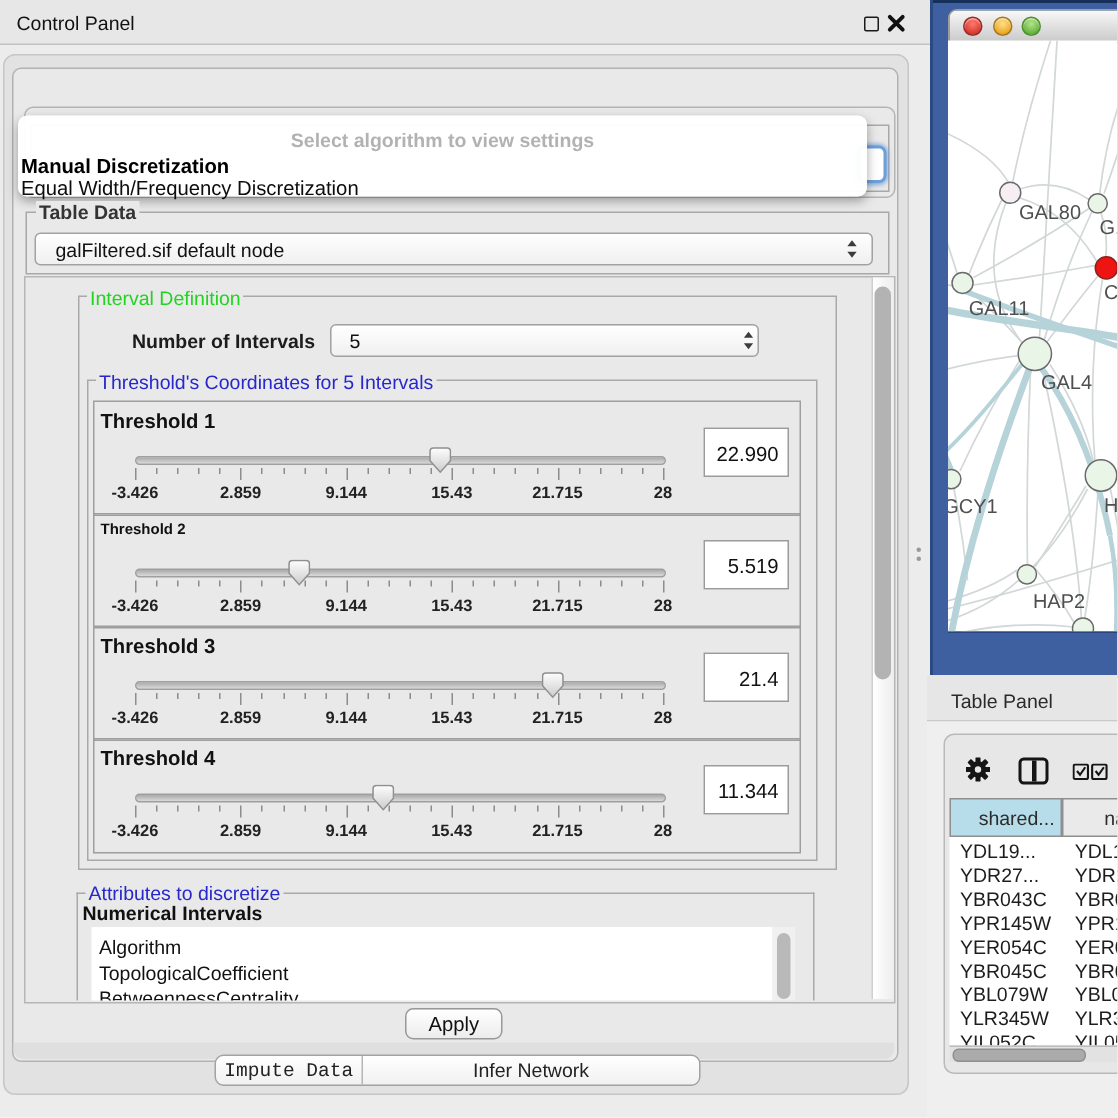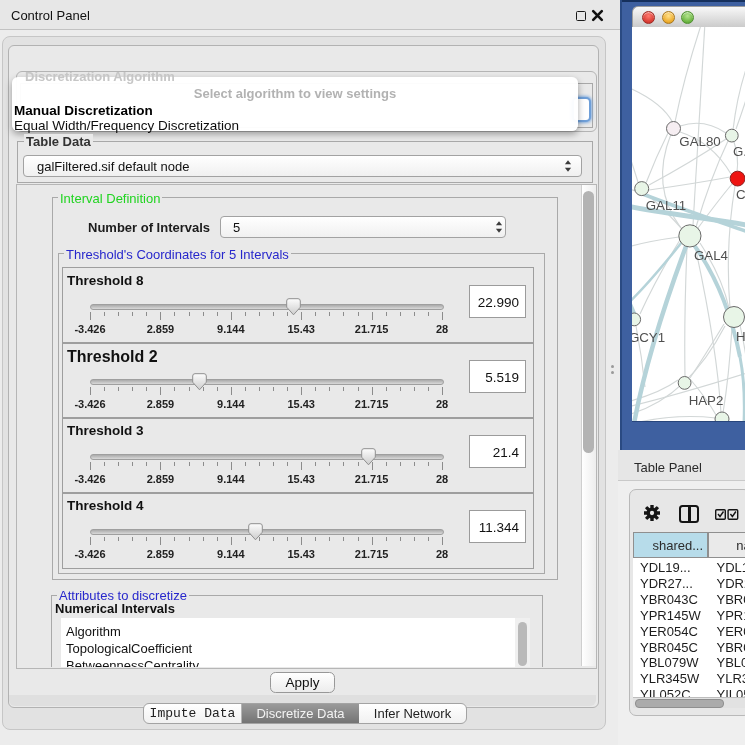--- a/index.html
+++ b/index.html
@@ -24,21 +24,20 @@
 <div class="abs" style="left:8px;top:45px;width:589px;height:661px;background:#e9e9e9;border:1px solid #b2b2b2;border-radius:6px;"></div>
 <div class="abs" style="left:9px;top:695px;width:587px;height:11px;background:#dfdfdf;border-radius:0 0 6px 6px;"></div>
 
 
 <div class="abs" style="left:16px;top:71px;width:579px;height:59px;border:1px solid #b4b4b4;border-radius:6px;"></div>
 <div class="abs" style="left:20px;top:83px;width:571px;height:43px;border:1px solid #a8a8a8;"></div>
 
 <div class="abs" style="left:572px;top:97px;width:15px;height:21px;background:#fff;border:2px solid #6f9fd8;border-radius:5px;box-shadow:0 0 3px 1px rgba(110,160,220,.85);"></div>
 
 <div class="abs" style="left:12px;top:77px;width:566px;height:54px;background:rgba(255,255,255,.97);border-radius:6px;box-shadow:0 3px 7px rgba(0,0,0,.35);"></div>
-<div class="lbl" style="left:25px;top:69px;font-size:13px;font-weight:bold;color:#c6c6c6;">Discretization Algorithm</div>
 <div class="lbl" style="left:12px;top:86px;width:566px;text-align:center;font-size:13px;font-weight:bold;color:#b2b2b2;">Select algorithm to view settings</div>
 <div class="lbl" style="left:14px;top:103px;font-size:13.5px;font-weight:bold;color:#000;">Manual Discretization</div>
 <div class="lbl" style="left:14px;top:117.5px;font-size:13.5px;color:#0d0d0d;">Equal Width/Frequency Discretization</div>
 
 <div class="abs" style="left:17px;top:141px;width:574px;height:40px;border:1px solid #a8a8a8;"></div>
 <div class="lbl" style="left:24px;top:134px;font-size:13px;font-weight:bold;color:#333;background:#e9e9e9;padding:0 2px;">Table Data</div>
 <div class="abs combo" style="left:23px;top:155px;width:557px;height:20px;background:linear-gradient(#ffffff,#f0f0f0);border:1px solid #a2a2a2;border-radius:4px;"></div>
 <div class="lbl" style="left:37px;top:159px;font-size:13px;color:#111;">galFiltered.sif default node</div>
 <svg class="abs" style="left:564px;top:160px" width="8" height="12" viewBox="0 0 9 13">
       <path d="M4.5 0 L8 4.5 H1 Z" fill="#3c3c3c"></path>
@@ -65,21 +64,21 @@
 
 <svg width="0" height="0" style="position:absolute">
       <defs>
         <linearGradient id="thg" x1="0" y1="0" x2="0" y2="1">
           <stop offset="0" stop-color="#fdfdfd"></stop>
           <stop offset="1" stop-color="#cccccc"></stop>
         </linearGradient>
       </defs>
     </svg>
 <div class="abs" style="left:62px;top:267.0px;width:470px;height:75px;border:1px solid #9e9e9e;"></div>
-<div class="lbl" style="left:67px;top:272.5px;font-size:13.5px;font-weight:bold;color:#111;">Threshold 8</div>
+<div class="lbl" style="left:67px;top:272.5px;font-size:13.5px;font-weight:bold;color:#111;">Threshold 1</div>
 <div class="abs" style="left:90.0px;top:303.5px;width:352.0px;height:4px;background:linear-gradient(#aaaaaa,#d9d9d9);border:1px solid #9f9f9f;border-radius:3px;"></div>
 <div class="abs" style="left:90.00px;top:312.0px;width:1px;height:8px;background:#8c8c8c;"></div>
     <div class="abs" style="left:104.08px;top:312.0px;width:1px;height:4px;background:#8c8c8c;"></div>
     <div class="abs" style="left:118.16px;top:312.0px;width:1px;height:4px;background:#8c8c8c;"></div>
     <div class="abs" style="left:132.24px;top:312.0px;width:1px;height:4px;background:#8c8c8c;"></div>
     <div class="abs" style="left:146.32px;top:312.0px;width:1px;height:4px;background:#8c8c8c;"></div>
     <div class="abs" style="left:160.40px;top:312.0px;width:1px;height:8px;background:#8c8c8c;"></div>
     <div class="abs" style="left:174.48px;top:312.0px;width:1px;height:4px;background:#8c8c8c;"></div>
     <div class="abs" style="left:188.56px;top:312.0px;width:1px;height:4px;background:#8c8c8c;"></div>
     <div class="abs" style="left:202.64px;top:312.0px;width:1px;height:4px;background:#8c8c8c;"></div>
@@ -104,21 +103,21 @@
 <div class="lbl" style="left:135.40px;top:322.5px;width:50px;text-align:center;font-size:11px;font-weight:bold;color:#222;">2.859</div>
 <div class="lbl" style="left:205.80px;top:322.5px;width:50px;text-align:center;font-size:11px;font-weight:bold;color:#222;">9.144</div>
 <div class="lbl" style="left:276.20px;top:322.5px;width:50px;text-align:center;font-size:11px;font-weight:bold;color:#222;">15.43</div>
 <div class="lbl" style="left:346.60px;top:322.5px;width:50px;text-align:center;font-size:11px;font-weight:bold;color:#222;">21.715</div>
 <div class="lbl" style="left:417.00px;top:322.5px;width:50px;text-align:center;font-size:11px;font-weight:bold;color:#222;">28</div>
 <svg class="abs" style="left:285.67px;top:298.0px" width="15" height="18" viewBox="0 0 15 18">
       <path d="M3 0.7 H12 Q14.3 0.7 14.3 3 V9.2 L7.5 16.8 L0.7 9.2 V3 Q0.7 0.7 3 0.7 Z" fill="url(#thg)" stroke="#8f8f8f" stroke-width="1"></path>
     </svg>
 <div class="abs" style="left:469px;top:285.0px;width:57px;height:33px;background:#fff;border:1px solid #9b9b9b;font-size:13.5px;color:#111;text-align:right;line-height:33px;padding-right:6px;box-sizing:border-box;">22.990</div>
 <div class="abs" style="left:62px;top:342.0px;width:470px;height:75px;border:1px solid #9e9e9e;"></div>
-<div class="lbl" style="left:67px;top:347.5px;font-size:16px;font-weight:bold;color:#111;">Threshold 2</div>
+<div class="lbl" style="left:67px;top:347.5px;font-size:10px;font-weight:bold;color:#111;">Threshold 2</div>
 <div class="abs" style="left:90.0px;top:378.5px;width:352.0px;height:4px;background:linear-gradient(#aaaaaa,#d9d9d9);border:1px solid #9f9f9f;border-radius:3px;"></div>
 <div class="abs" style="left:90.00px;top:387.0px;width:1px;height:8px;background:#8c8c8c;"></div>
     <div class="abs" style="left:104.08px;top:387.0px;width:1px;height:4px;background:#8c8c8c;"></div>
     <div class="abs" style="left:118.16px;top:387.0px;width:1px;height:4px;background:#8c8c8c;"></div>
     <div class="abs" style="left:132.24px;top:387.0px;width:1px;height:4px;background:#8c8c8c;"></div>
     <div class="abs" style="left:146.32px;top:387.0px;width:1px;height:4px;background:#8c8c8c;"></div>
     <div class="abs" style="left:160.40px;top:387.0px;width:1px;height:8px;background:#8c8c8c;"></div>
     <div class="abs" style="left:174.48px;top:387.0px;width:1px;height:4px;background:#8c8c8c;"></div>
     <div class="abs" style="left:188.56px;top:387.0px;width:1px;height:4px;background:#8c8c8c;"></div>
     <div class="abs" style="left:202.64px;top:387.0px;width:1px;height:4px;background:#8c8c8c;"></div>
@@ -236,21 +235,20 @@
   <div style="position:absolute;left:5px;top:23px;font-size:13px;color:#111;">TopologicalCoefficient</div>
   <div style="position:absolute;left:5px;top:40px;font-size:13px;color:#111;">BetweennessCentrality</div>
 </div>
 <div class="abs" style="left:515px;top:618px;width:15px;height:49px;background:#f0f0f0;"></div>
 <div class="abs" style="left:518px;top:622px;width:9px;height:44px;background:#b9b9b9;border-radius:5px;"></div>
 
 <div class="abs" style="left:270px;top:672px;width:63px;height:19px;background:linear-gradient(#ffffff,#ececec);border:1px solid #989898;border-radius:5.5px;font-size:13.5px;color:#111;display:flex;align-items:center;justify-content:center;">Apply</div>
 
 <div class="abs" style="left:143px;top:703px;width:322px;height:19px;border:1px solid #a3a3a3;border-radius:6px;background:linear-gradient(#ffffff,#f1f1f1);display:flex;font-size:13px;color:#222;overflow:hidden;">
   <div style="width:97px;display:flex;align-items:center;justify-content:center;border-right:1px solid #b5b5b5;font-family:Liberation Mono, monospace;">Impute Data</div>
-  <div style="width:117px;display:flex;align-items:center;justify-content:center;background:linear-gradient(#9a9a9a,#747474);color:#f3f3f3;">Discretize Data</div>
   <div style="flex:1;display:flex;align-items:center;justify-content:center;">Infer Network</div>
 </div>
 
 <div class="abs" style="left:611px;top:365px;width:3px;height:3px;border-radius:50%;background:#9a9a9a;"></div>
 <div class="abs" style="left:611px;top:371px;width:3px;height:3px;border-radius:50%;background:#9a9a9a;"></div>
 
 <div class="abs" style="left:620px;top:0;width:125px;height:450px;background:#3e60a0;border-top:2px solid #16305c;"></div>
 <div class="abs" style="left:620px;top:0;width:2px;height:450px;background:#2a4a82;"></div>
 
 <div class="abs" style="left:632px;top:6px;width:113px;height:21px;background:linear-gradient(#f8f8f8,#c9c9c9);border-radius:6px 0 0 0;border-top:1px solid #9e9e9e;border-left:1px solid #9e9e9e;border-bottom:1px solid #8e8e8e;"></div>

